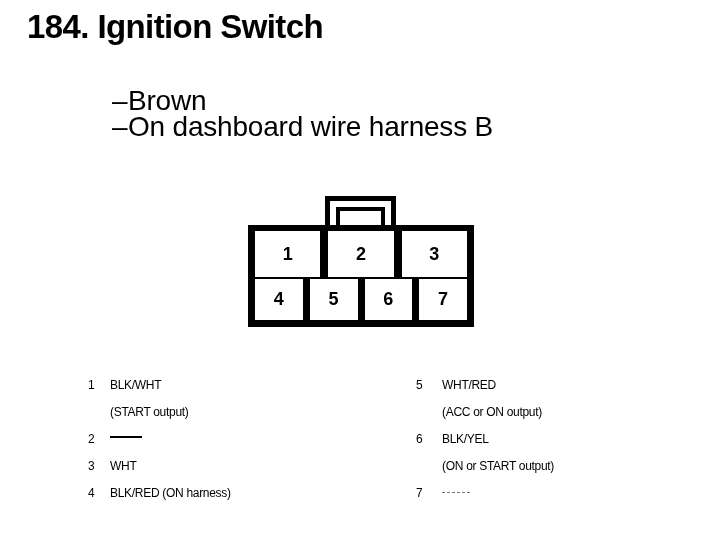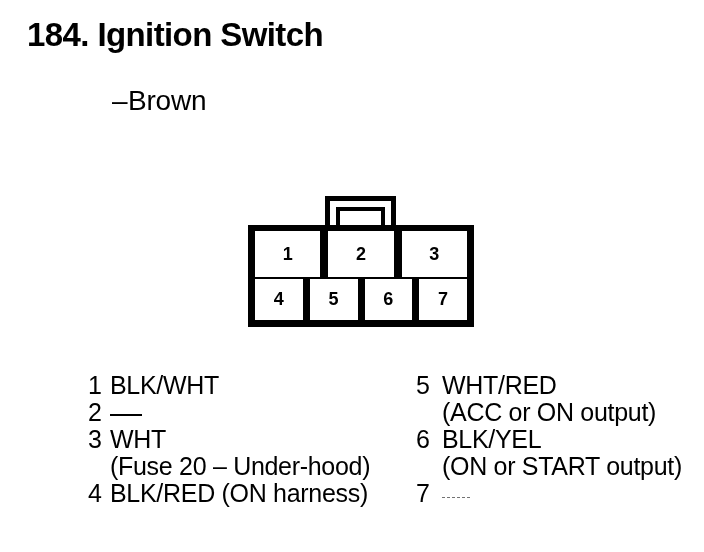--- a/index.html
+++ b/index.html
@@ -15,21 +15,21 @@
     color: #000000;
     overflow: hidden;
     position: relative;
     -webkit-font-smoothing: none;
   }
 
   
   #page-title {
     position: absolute;
     left: 27px;
-    top: 16px;
+    top: 8px;
     font-size: 33px;
     font-weight: bold;
     letter-spacing: -0.6px;
     white-space: nowrap;
     line-height: 1.15;
   }
 
   #subtitle-list {
     position: absolute;
     left: 112px;
@@ -130,21 +130,21 @@
   .pin-row.bottom .pin-cell {
     flex: 1 1 0;
     margin-right: 7px;
     height: 41px;
   }
   .pin-row.bottom .pin-cell:last-child { margin-right: 0; }
 
   
   .legend-col {
     position: absolute;
-    font-size: 25px;
+    font-size: 12px;
     line-height: 27px;
     letter-spacing: -0.3px;
   }
   #legend-left  { left: 88px;  top: 372px; width: 330px; }
   #legend-right { left: 416px; top: 372px; width: 290px; }
 
   .legend-entry {
     position: relative;
     white-space: nowrap;
   }
@@ -183,20 +183,23 @@
 </style>
 </head>
 <body>
 
 <div id="page-title">184. Ignition Switch</div>
 
 <div id="subtitle-list">
   <div class="sub-item">
     <span class="dash">–</span><span>Brown</span>
   </div>
+  <div class="sub-item">
+    <span class="dash">–</span><span>On dashboard wire harness B</span>
+  </div>
 </div>
 
 <div id="connector-diagram">
 
   <div class="latch-outer"></div>
   <div class="latch-inner"></div>
 
   <div class="body-frame">
 
     <div class="pin-row top">
@@ -212,29 +215,29 @@
       <div class="pin-cell">7</div>
     </div>
 
   </div>
 </div>
 
 <div class="legend-col" id="legend-left">
 
   <div class="legend-entry">
     <span class="legend-num">1</span><span class="legend-desc">BLK/WHT</span>
+    <span class="legend-sub">(START output)</span>
   </div>
 
   <div class="legend-entry">
     <span class="legend-num">2</span><span class="legend-empty"></span>
   </div>
 
   <div class="legend-entry">
     <span class="legend-num">3</span><span class="legend-desc">WHT</span>
-    <span class="legend-sub">(Fuse 20 – Under-hood)</span>
   </div>
 
   <div class="legend-entry">
     <span class="legend-num">4</span><span class="legend-desc">BLK/RED (ON harness)</span>
   </div>
 
 </div>
 
 <div class="legend-col" id="legend-right">
 

